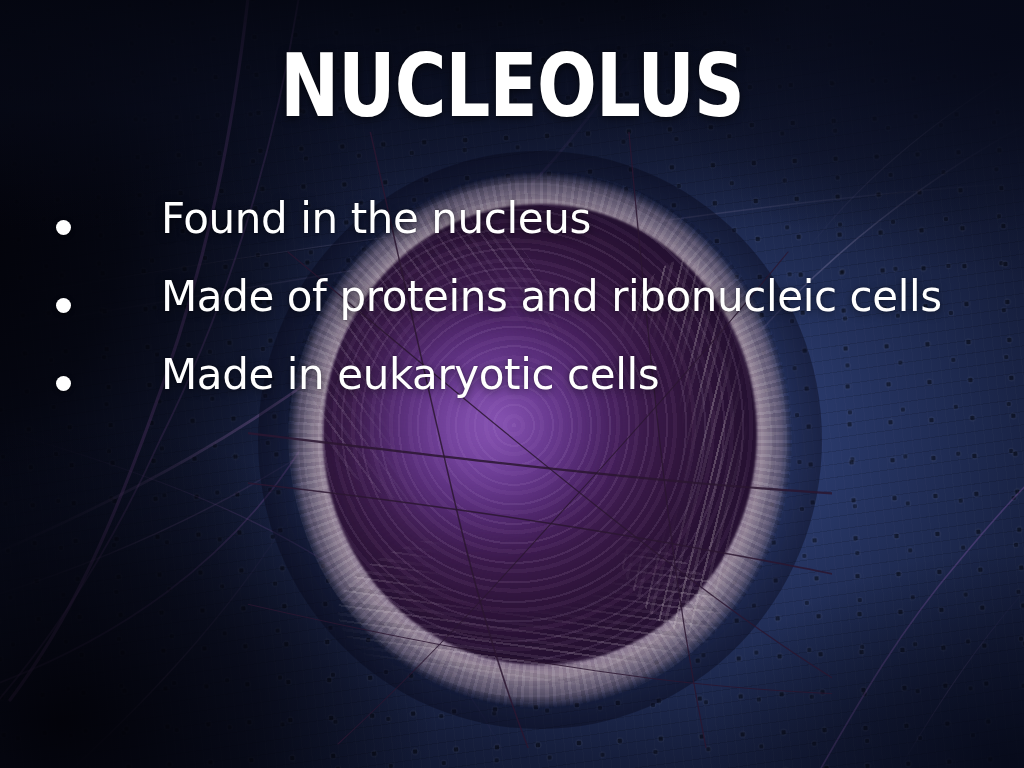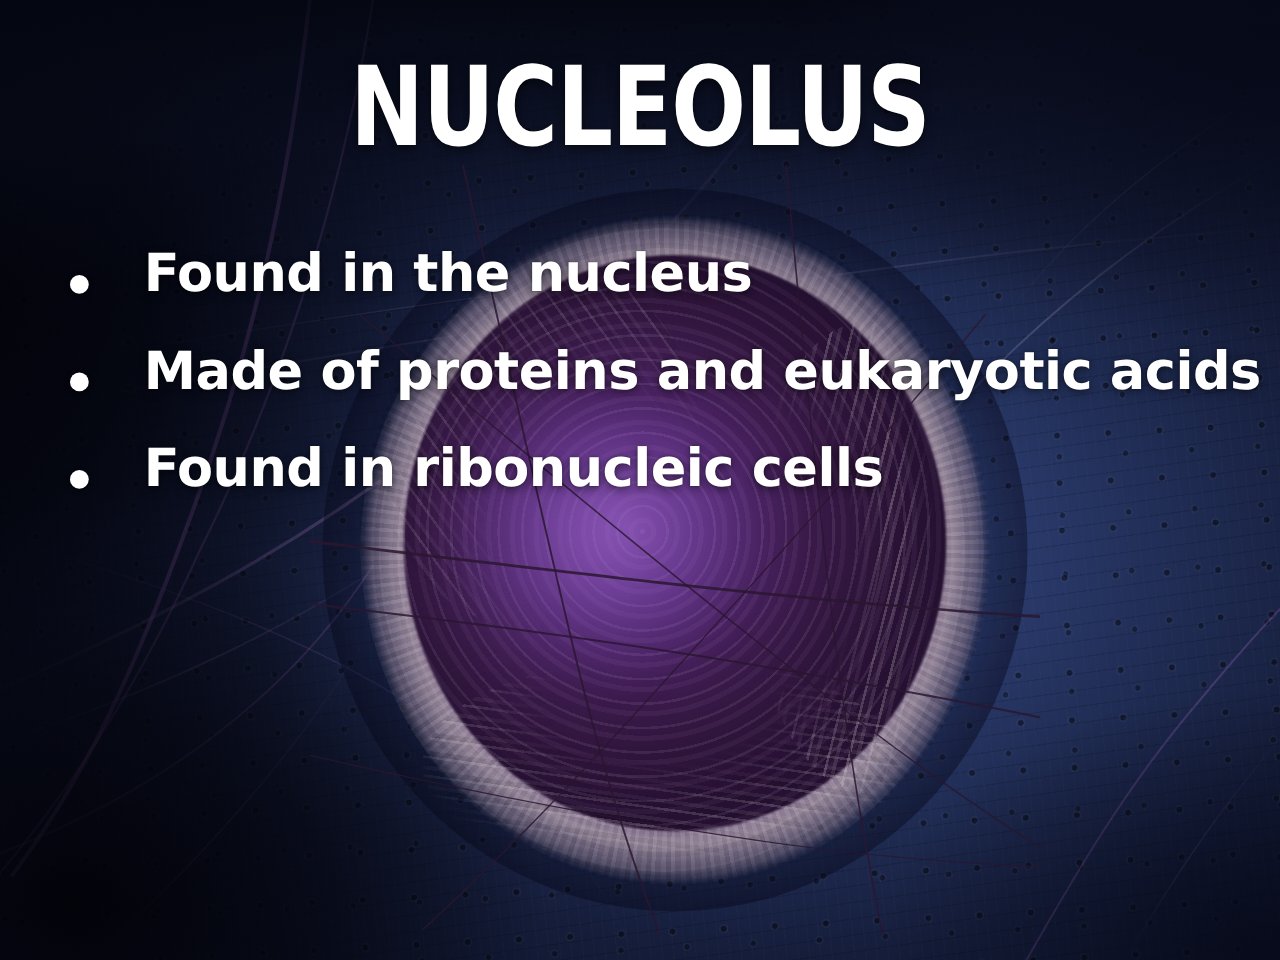--- a/index.html
+++ b/index.html
@@ -230,26 +230,27 @@
     width:15px; height:15px;
     border-radius:50%;
     background:#ffffff;
     margin-top:22px;
     margin-right:44px;
     box-shadow:0 1px 4px rgba(0,0,0,0.5);
   }
   .bullet-text {
     color:#ffffff;
     font-family:"DejaVu Sans", sans-serif;
-    font-weight:700;
+    font-weight:400;
     font-size:42px;
     line-height:1.0;
     letter-spacing:-0.4px;
     white-space:nowrap;
     text-shadow:0 2px 8px rgba(0,0,0,0.5), 0 0 2px rgba(0,0,0,0.35);
+    margin-left:46px;
   }
 </style>
 </head>
 <body>
 
 <div class="slide">
 
   <div class="bg-base"></div>
   <div class="bg-dots"></div>
   <div class="bg-weave"></div>
@@ -330,23 +331,23 @@
 
   <div class="bullets">
 
     <div class="bullet-row">
       <span class="bullet-dot"></span>
       <span class="bullet-text">Found in the nucleus</span>
     </div>
 
     <div class="bullet-row">
       <span class="bullet-dot"></span>
-      <span class="bullet-text">Made of proteins and eukaryotic acids</span>
+      <span class="bullet-text">Made of proteins and ribonucleic cells</span>
     </div>
 
     <div class="bullet-row">
       <span class="bullet-dot"></span>
-      <span class="bullet-text">Found in ribonucleic cells</span>
+      <span class="bullet-text">Made in eukaryotic cells</span>
     </div>
 
   </div>
 
 </div>
 
 </body></html>

